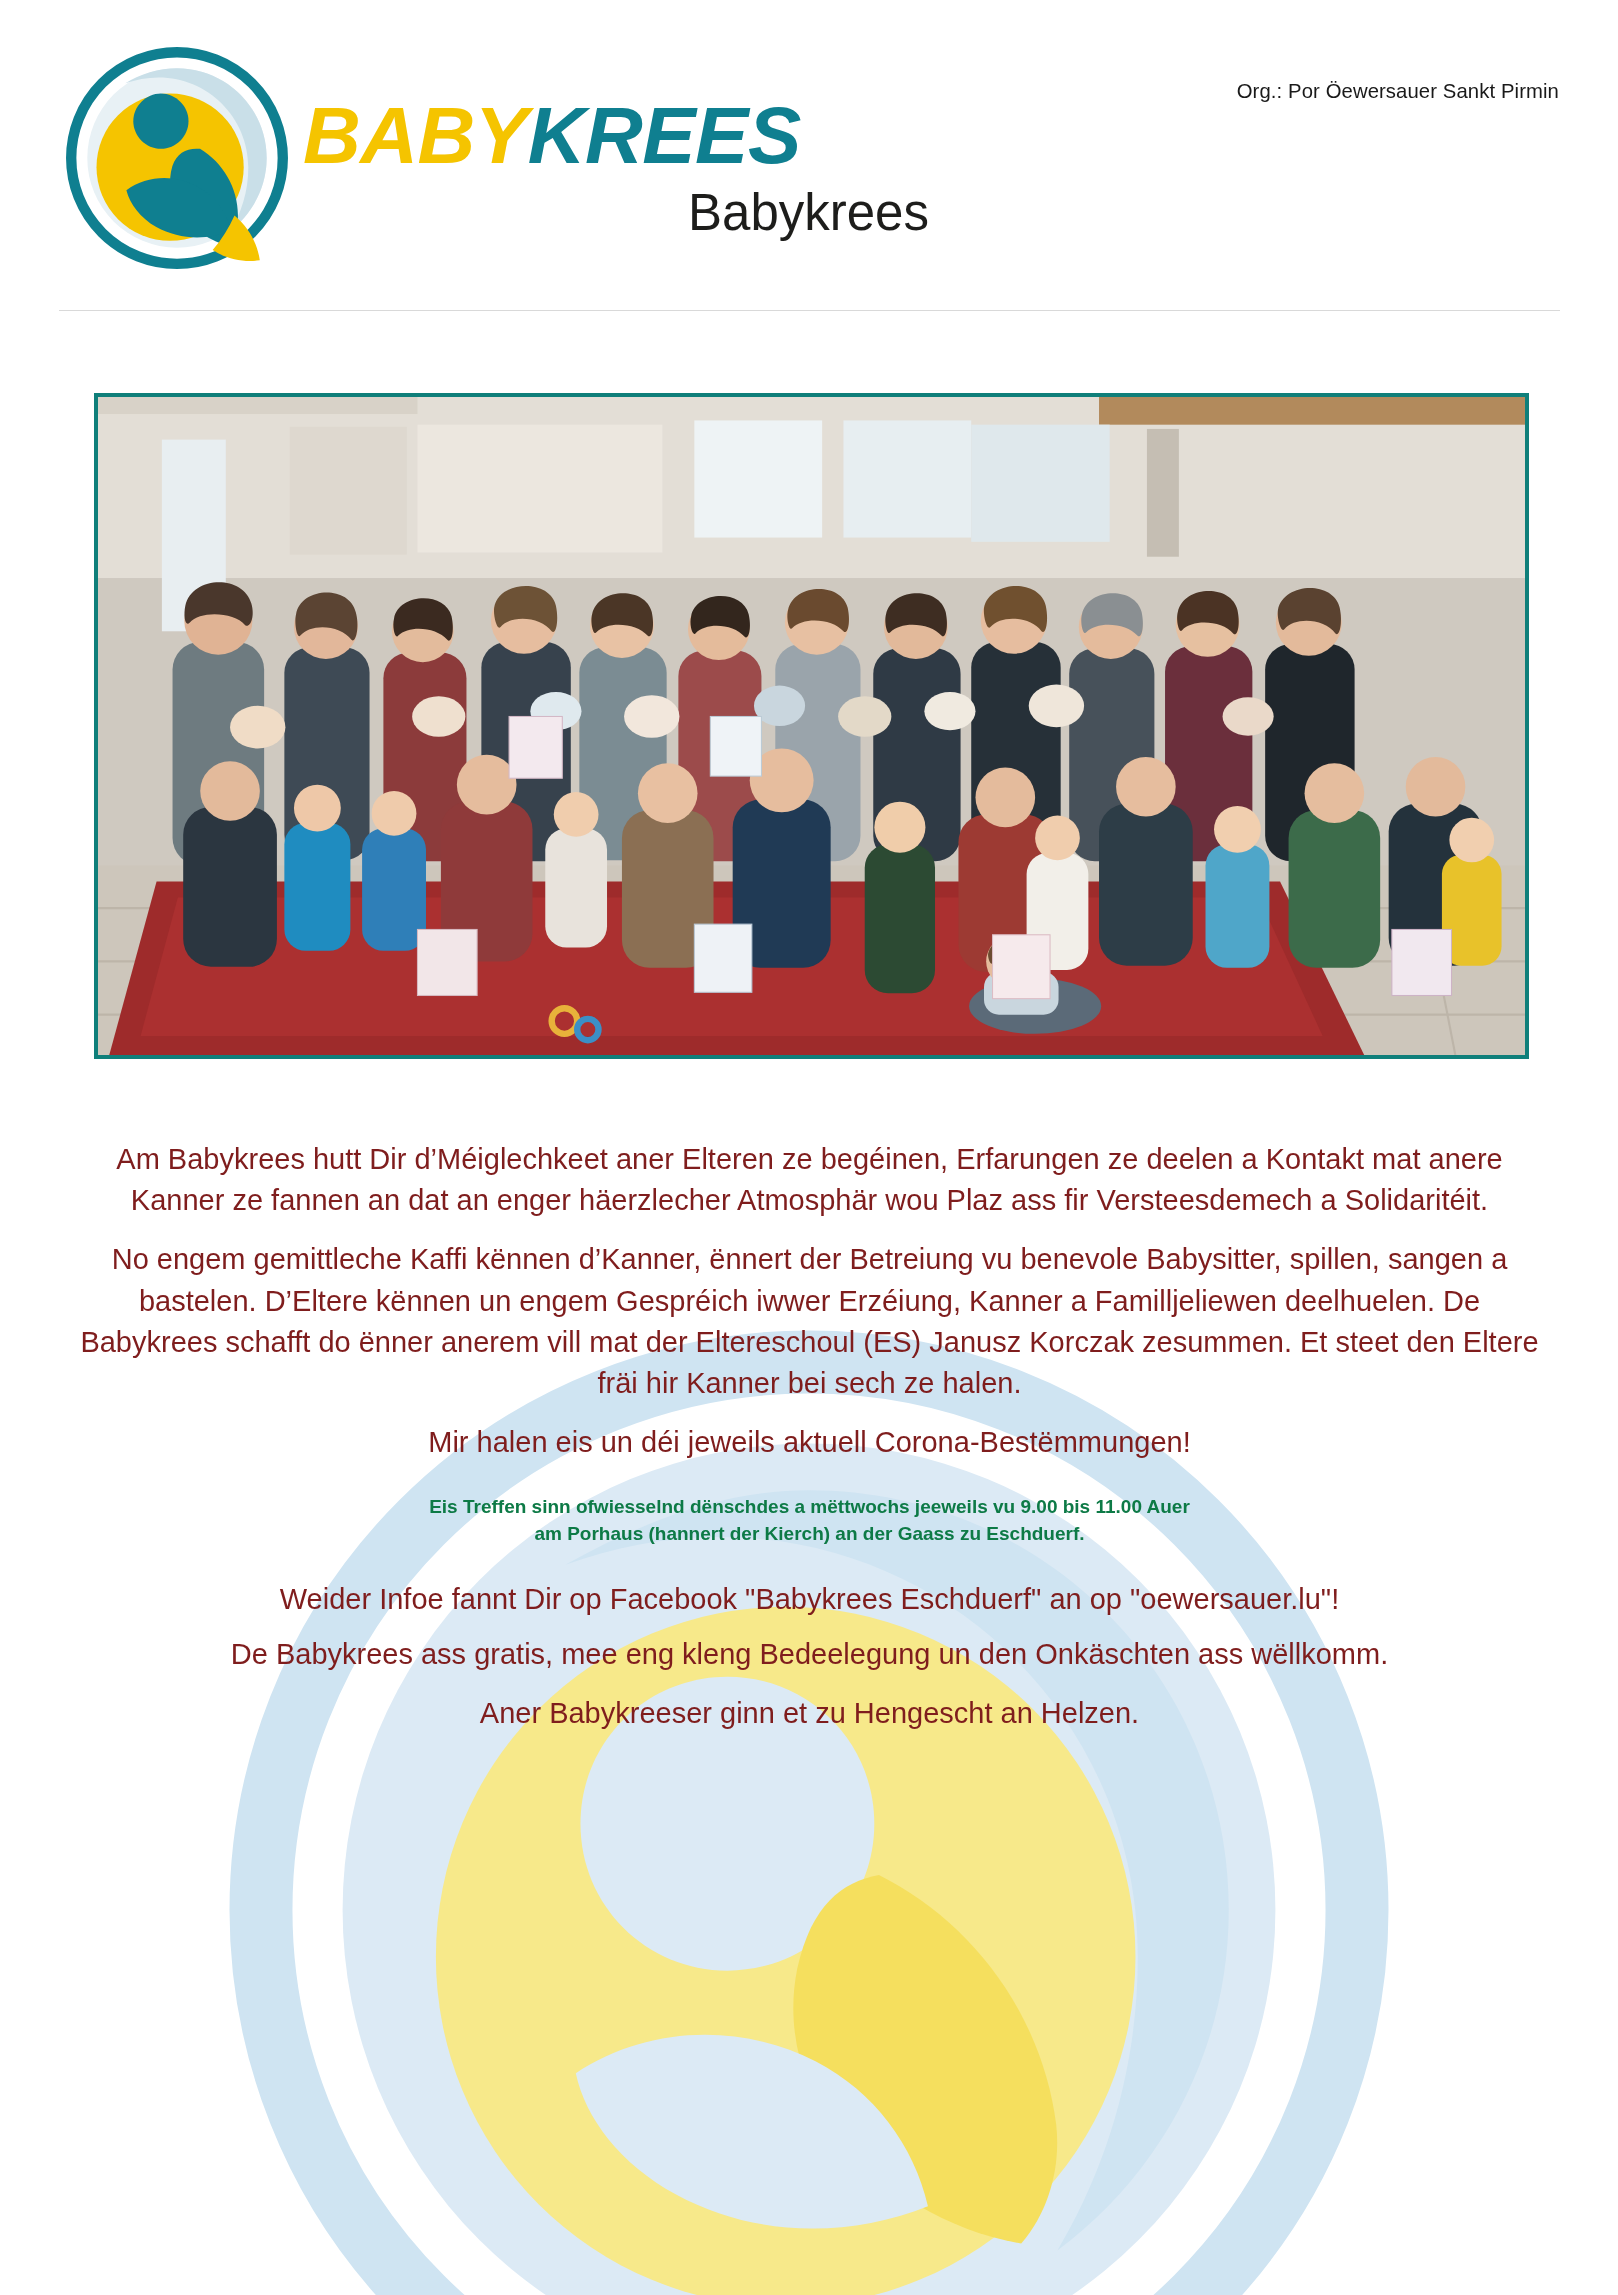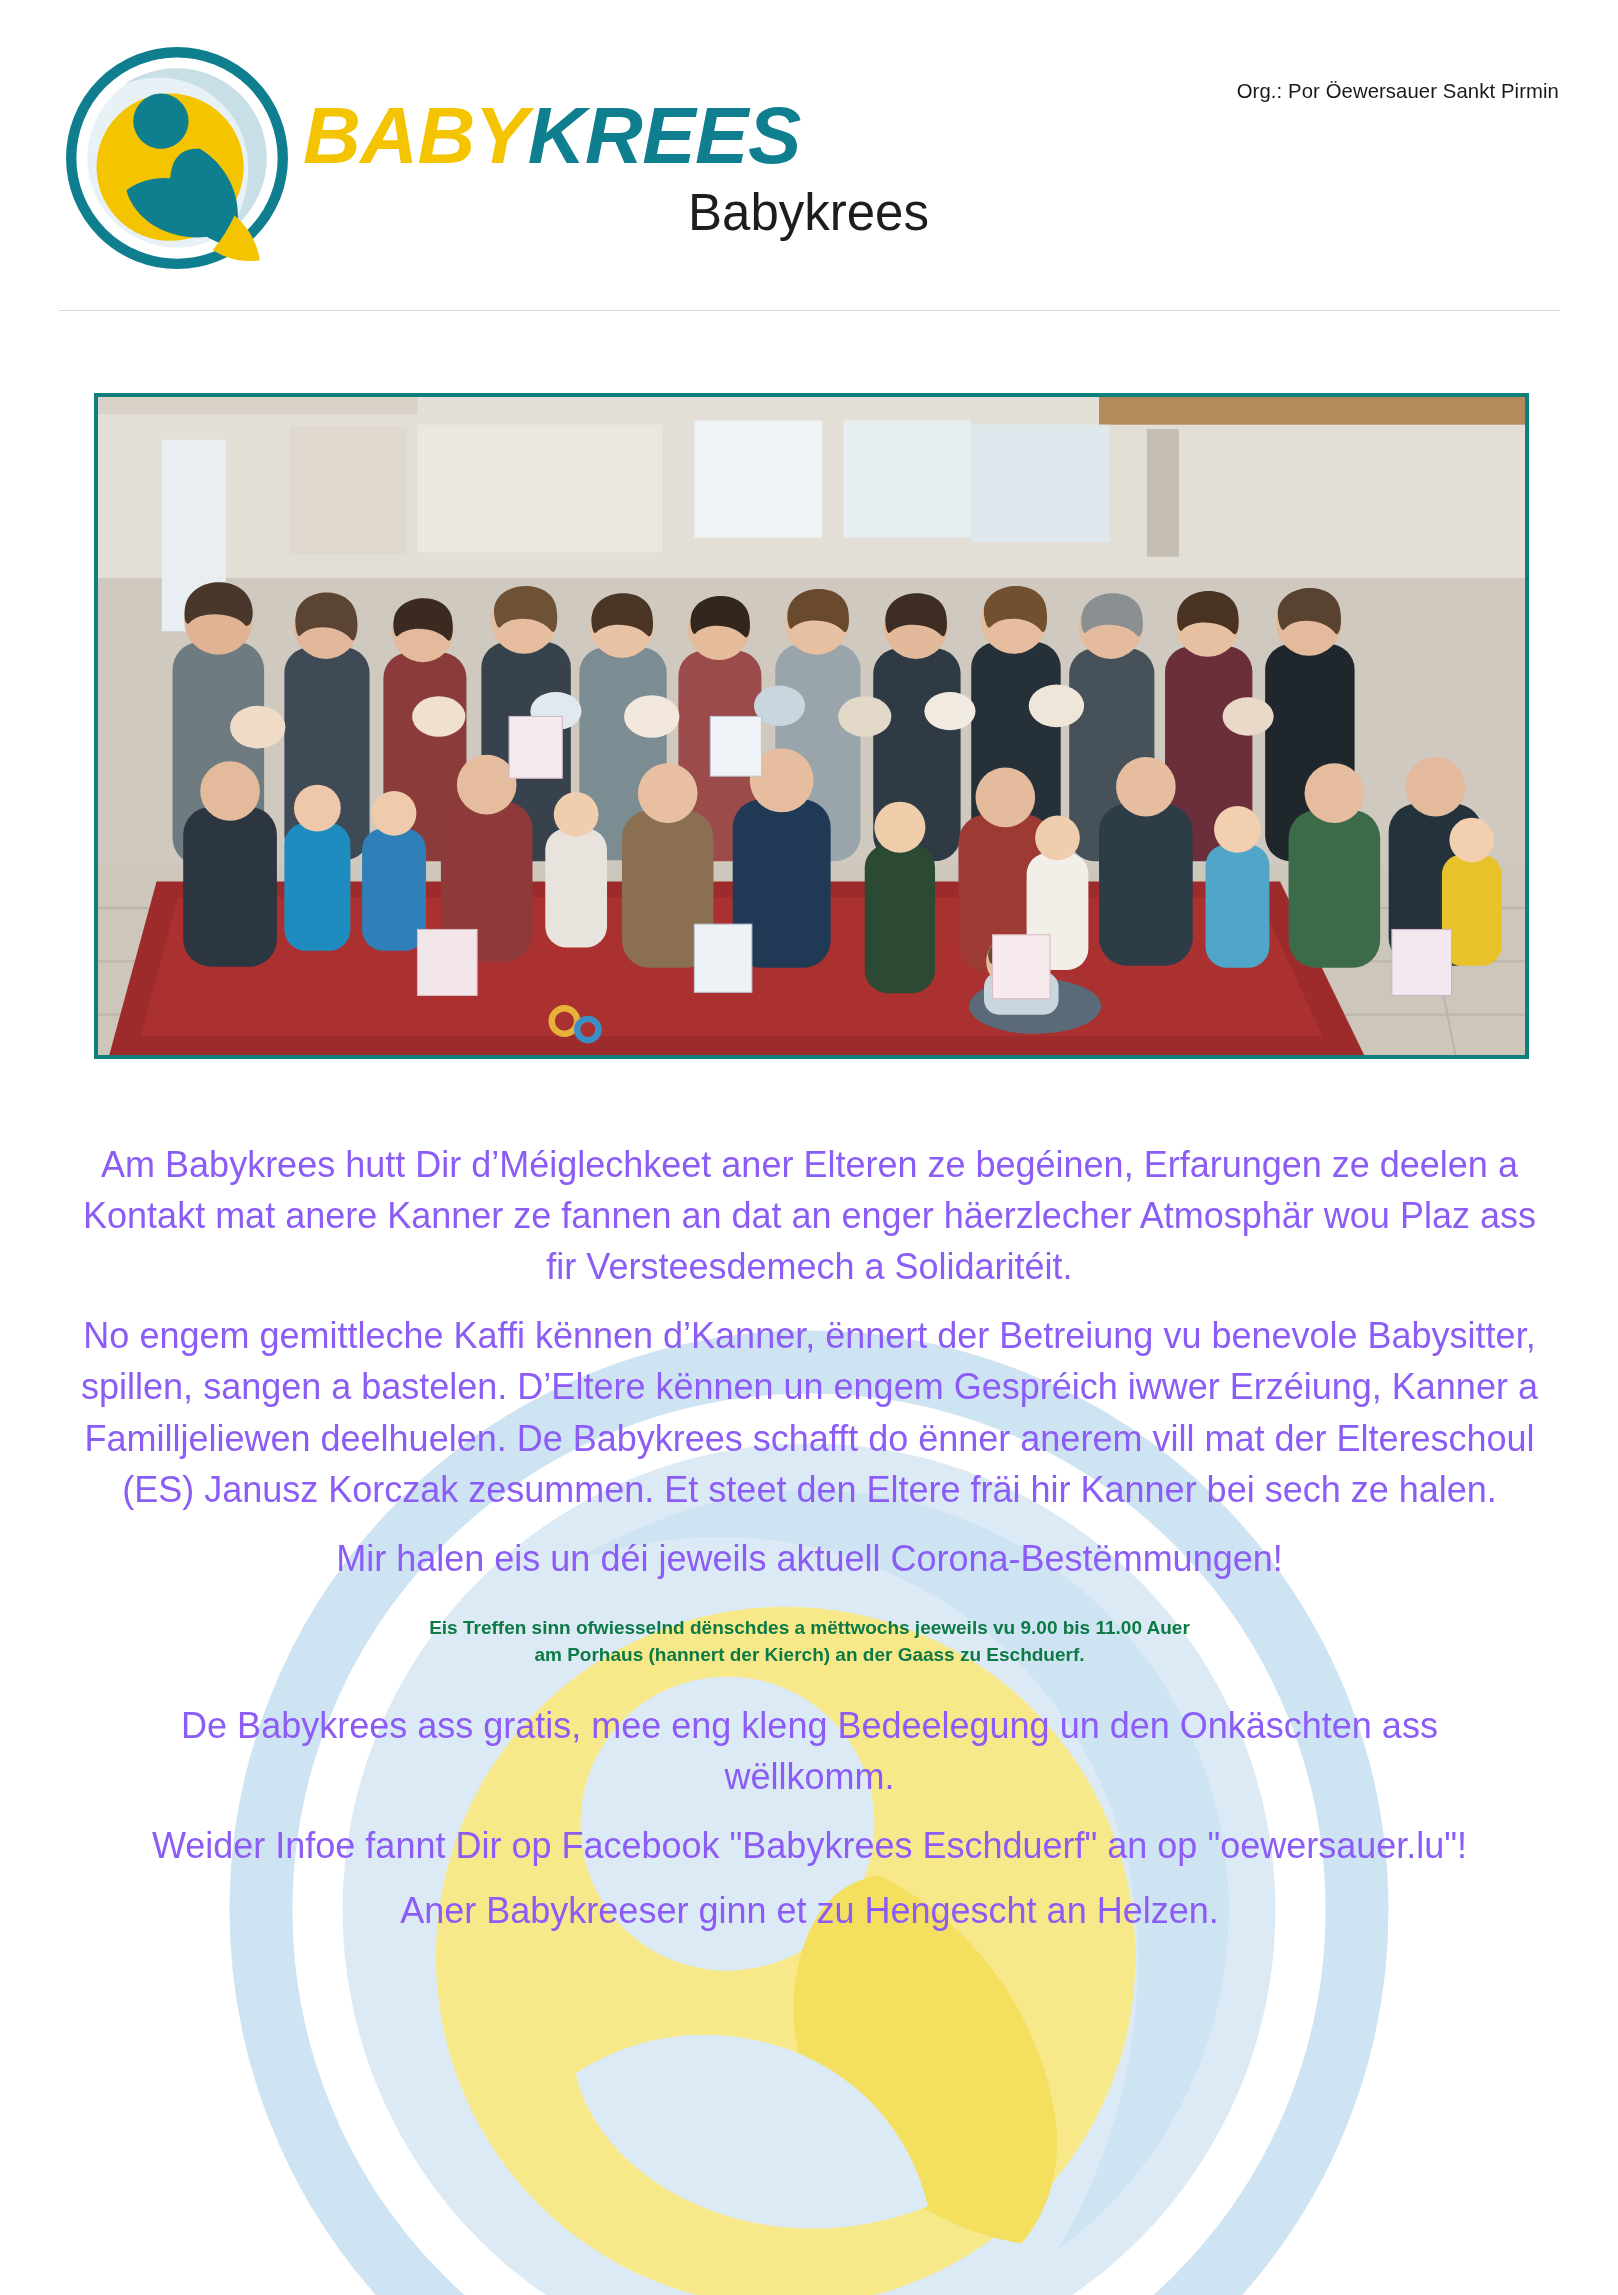--- a/index.html
+++ b/index.html
@@ -109,23 +109,23 @@
   .content {
     position: absolute;
     left: 70px;
     top: 1139px;
     width: 1479px;
     z-index: 3;
     text-align: center;
     color: #1f3864;
   }
   .para {
-    font-size: 36px;
+    font-size: 29px;
     line-height: 1.42;
-    color: #8b5cf6;
+    color: #7f1d1d;
     margin: 0 0 18px 0;
   }
   .para.tight { margin-bottom: 14px; }
   .para.single { margin-bottom: 4px; }
   .highlight {
     font-size: 19px;
     line-height: 1.42;
     font-weight: bold;
     color: #0d7a46;
     margin: 31px 0 31px 0;
@@ -384,17 +384,17 @@
 <div class="content">
   <p class="para">Am Babykrees hutt Dir d’Méiglechkeet aner Elteren ze begéinen, Erfarungen ze deelen a Kontakt mat anere Kanner ze fannen an dat an enger häerzlecher Atmosphär wou Plaz ass fir Versteesdemech a Solidaritéit.</p>
   <p class="para">No engem gemittleche Kaffi kënnen d’Kanner, ënnert der Betreiung vu benevole Babysitter, spillen, sangen a bastelen. D’Eltere kënnen un engem Gespréich iwwer Erzéiung, Kanner a Familljeliewen deelhuelen. De Babykrees schafft do ënner anerem vill mat der Eltereschoul (ES) Janusz Korczak zesummen. Et steet den Eltere fräi hir Kanner bei sech ze halen.</p>
   <p class="para single">Mir halen eis un déi jeweils aktuell Corona-Bestëmmungen!</p>
 
   <div class="highlight">
     <span>Eis Treffen sinn ofwiesselnd dënschdes a mëttwochs jeeweils vu 9.00 bis 11.00 Auer</span>
     <span class="l2">am Porhaus (hannert der Kierch) an der Gaass zu Eschduerf.</span>
   </div>
 
+  <p class="para tight">Weider Infoe fannt Dir op Facebook "Babykrees Eschduerf" an op "oewersauer.lu"!</p>
   <p class="para narrow">De Babykrees ass gratis, mee eng kleng Bedeelegung un den Onkäschten ass wëllkomm.</p>
-  <p class="para tight">Weider Infoe fannt Dir op Facebook "Babykrees Eschduerf" an op "oewersauer.lu"!</p>
   <p class="para last">Aner Babykreeser ginn et zu Hengescht an Helzen.</p>
 </div>
 
 
 </body></html>

